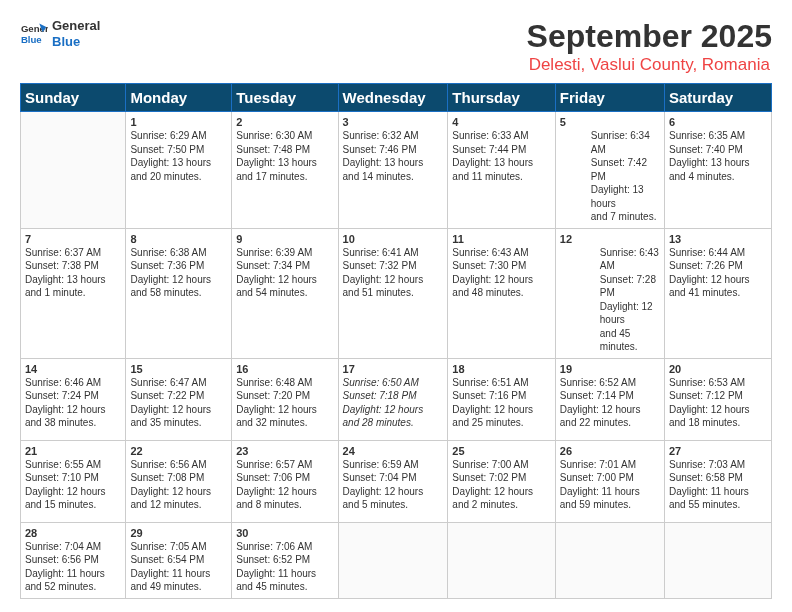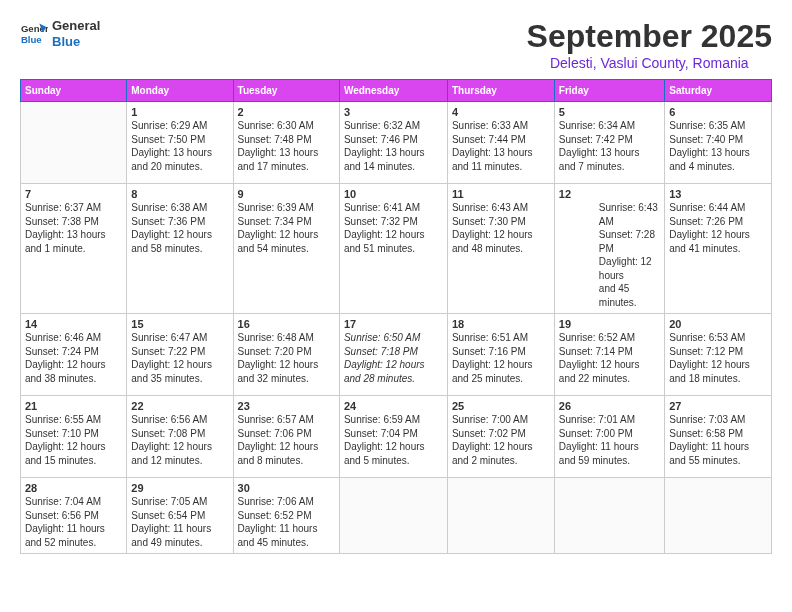--- a/index.html
+++ b/index.html
@@ -32,34 +32,34 @@
     }
     .title-block {
       text-align: center;
     }
     .month-title {
       font-size: 32px;
       font-weight: bold;
       color: #333;
     }
     .location {
-      font-size: 14px;
-      color: #6d28d9;
+      font-size: 17px;
+      color: #ef4444;
     }
     table {
       width: 100%;
       border-collapse: collapse;
       font-size: 10px;
     }
     thead tr th {
-      background: #d946ef;
+      background: #0c4a6e;
       color: #fff;
       padding: 5px 4px;
       text-align: left;
-      font-size: 10px;
+      font-size: 15px;
       font-weight: bold;
       border: 1px solid #1a6fc4;
     }
     tbody tr td {
       border: 1px solid #ccc;
       vertical-align: top;
       padding: 4px 4px;
       width: 113px;
       min-height: 72px;
       height: 82px;
@@ -146,21 +146,21 @@
           </td>
           <td>
             <span class="day-num">4</span>
             <div class="day-info" style="white-space: pre-line;">Sunrise: 6:33 AM
 Sunset: 7:44 PM
 Daylight: 13 hours
 and 11 minutes.</div>
           </td>
           <td>
             <span class="day-num">5</span>
-            <div class="day-info" style="white-space: pre-line;">Sunrise: 6:34 AM
+            <div class="day-info" style="white-space: pre-line; margin-left: 31px;">Sunrise: 6:34 AM
 Sunset: 7:42 PM
 Daylight: 13 hours
 and 7 minutes.</div>
           </td>
           <td>
             <span class="day-num">6</span>
             <div class="day-info" style="white-space: pre-line;">Sunrise: 6:35 AM
 Sunset: 7:40 PM
 Daylight: 13 hours
 and 4 minutes.</div>

